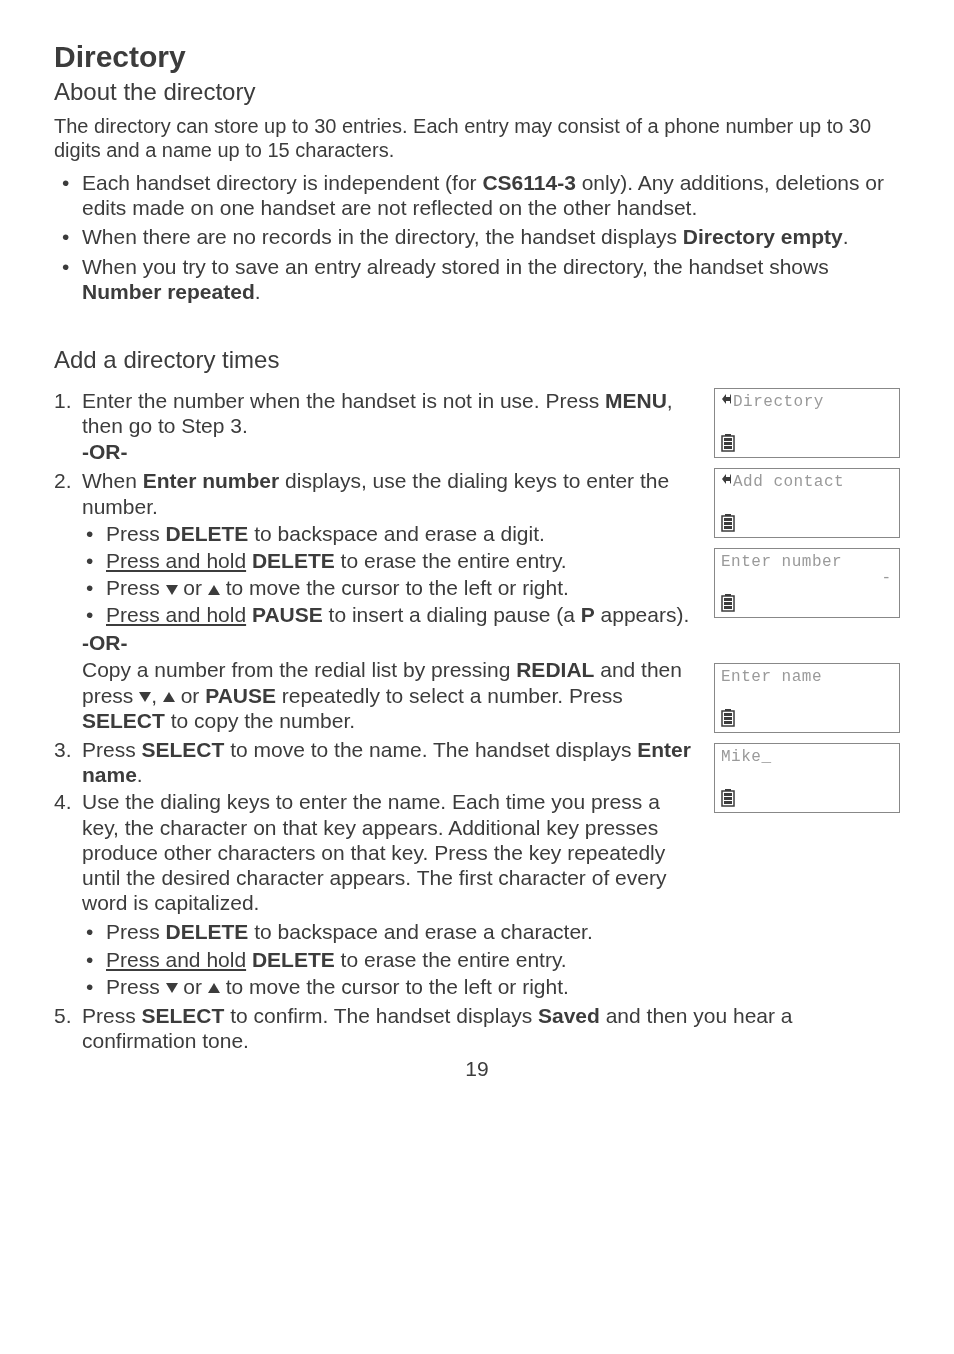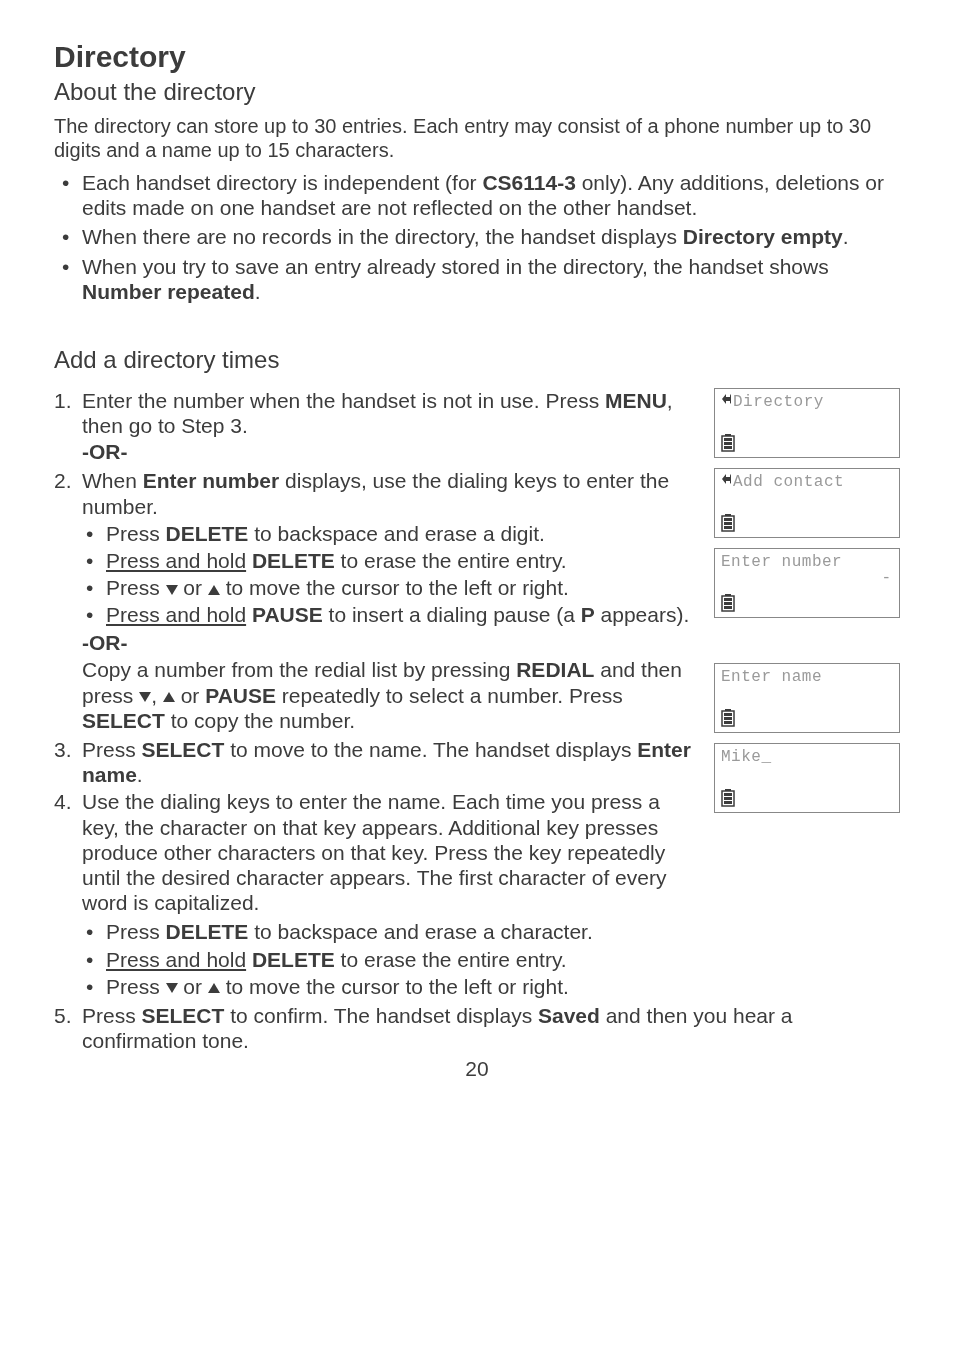--- a/index.html
+++ b/index.html
@@ -310,13 +310,13 @@
   </ul>
 </div>
 
 <ol class="steps2">
   <li>
     <span class="num-marker">5.</span>
     <span>Press </span><strong>SELECT</strong><span> to confirm. The handset displays </span><strong>Saved</strong><span> and then you hear a confirmation tone.</span>
   </li>
 </ol>
 
-<div class="page-num">20</div>
+<div class="page-num">19</div>
 
 </body></html>

